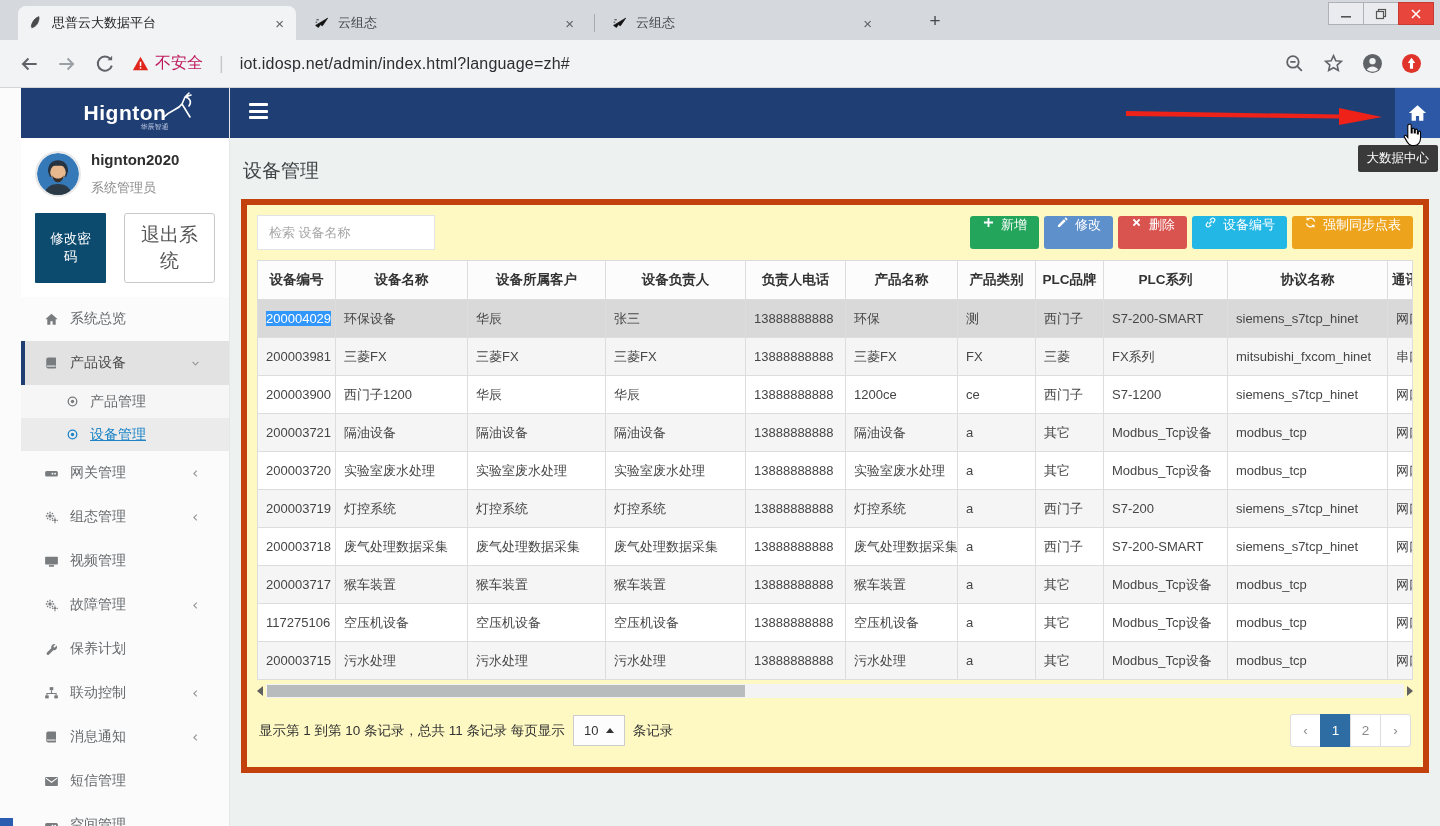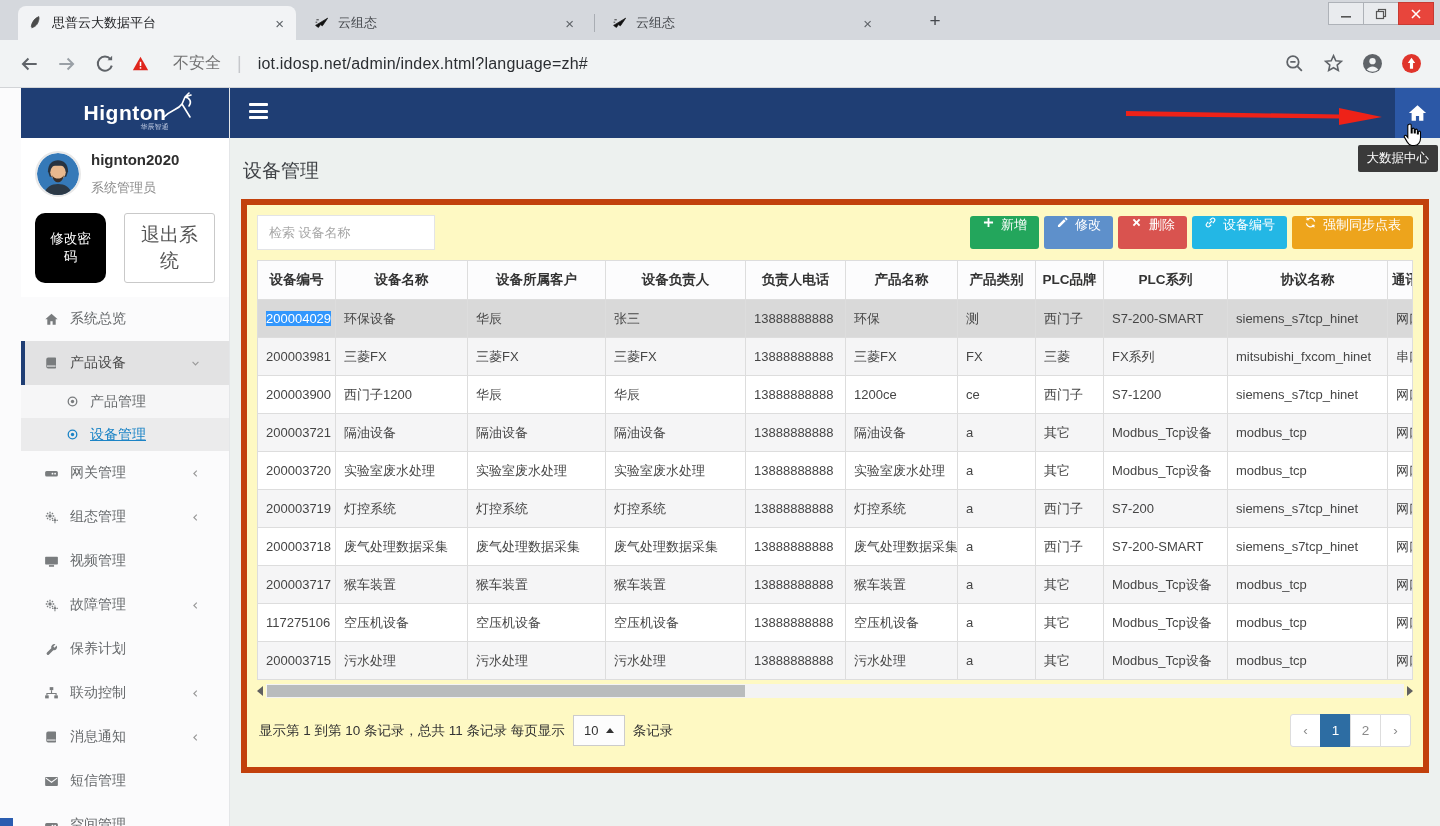--- a/index.html
+++ b/index.html
@@ -20,21 +20,21 @@
   .win-controls { position:absolute; right:6px; top:2px; display:flex; }
   .wc { width:36px; height:23px; border:1px solid #aeb2b8; background:#e9ebee; margin-left:-1px;
     display:flex; align-items:center; justify-content:center; color:#555; }
   .wc svg { width:12px; height:12px; }
   .wc.close { background:#e8453c; border-color:#c73a32; }
 
   .addressbar { height:48px; background:#f1f3f4; display:flex; align-items:center;
     gap:16px; padding:0 18px; border-bottom:1px solid #d2d4d7; }
   .nav-ic { width:22px; height:22px; color:#5f6368; }
   .nav-ic svg { width:100%; height:100%; }
-  .sec-warn { display:flex; align-items:center; gap:24px; color:#737373; font-size:16px; }
+  .sec-warn { display:flex; align-items:center; gap:6px; color:#be185d; font-size:16px; }
   .sec-warn svg { width:17px; height:17px; }
   .url-sep { color:#c6c8cb; font-size:18px; }
   .url { font-size:16px; color:#2b2e32; letter-spacing:.2px; }
   .ab-spacer { flex:1; }
   .ab-right { display:flex; align-items:center; gap:18px; }
   .ab-right .nav-ic { width:21px; height:21px; }
 
   
   .app { position:absolute; top:88px; left:0; width:1440px; bottom:0; display:flex; }
 
@@ -45,21 +45,21 @@
   .brand-wrap { position:relative; }
   .brand-text { font-size:21px; font-weight:bold; letter-spacing:.5px; }
   .brand-sub { position:absolute; right:-2px; bottom:-7px; font-size:7px; color:#c3cde4; }
   .brand-deer { position:absolute; right:-30px; top:-10px; width:34px; height:28px; }
   .user-panel { background:#fff; padding:13px 14px 4px; display:flex; gap:10px; align-items:center; }
   .avatar { width:46px; height:46px; border-radius:50%; overflow:hidden; flex:0 0 46px;
     border:2px solid #e8e8e8; }
   .u-name { font-size:15px; font-weight:bold; color:#2f2f2f; margin-bottom:11px; }
   .u-role { font-size:13px; color:#8b8b8b; }
   .user-btns { background:#fff; padding:12px 14px 14px; display:flex; gap:18px; flex:0 0 auto; }
-  .btn-pwd { background:#000000; color:#fff; border:none; border-radius:10px;
+  .btn-pwd { background:#0c4a6e; color:#fff; border:none; border-radius:1px;
     font-size:13.5px; padding:8px 13px; }
   .btn-logout { background:#fff; color:#555; border:1px solid #c9c9c9; border-radius:3px;
     font-size:19px; padding:8px 13px; }
 
   #side-menu { flex:1; }
   .mi { height:44px; display:flex; align-items:center; padding:0 16px 0 23px;
     color:#676a6c; font-size:14px; }
   .mi .ic-svg { width:15px; height:15px; margin-right:11px; color:#797c7e; fill:currentColor; }
   .mi .chev { margin-left:auto; width:13px; height:13px; color:#9a9a9a; }
   .mi.parent-active { background:#e2e2e3; border-left:4px solid #1f3e74; padding-left:19px; color:#4a4a4a; }

